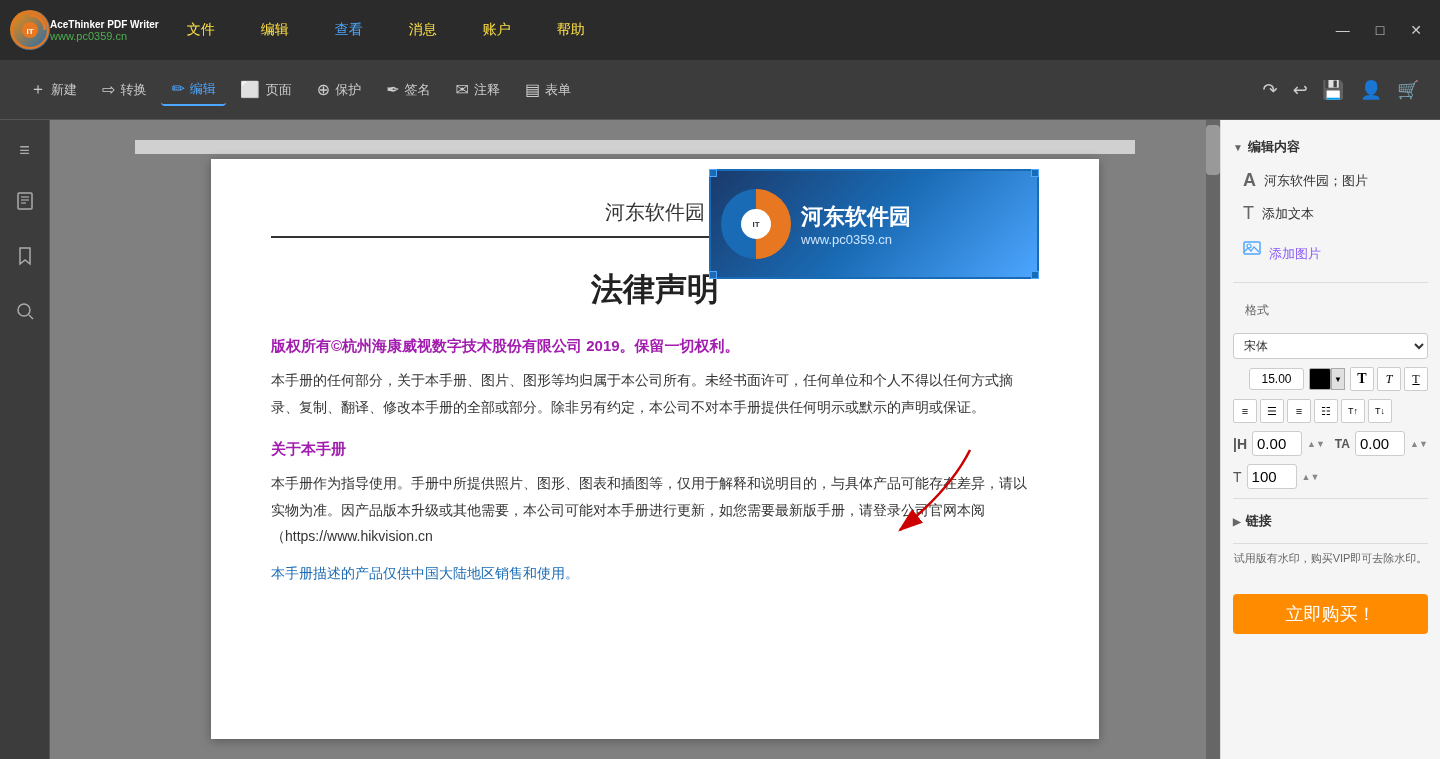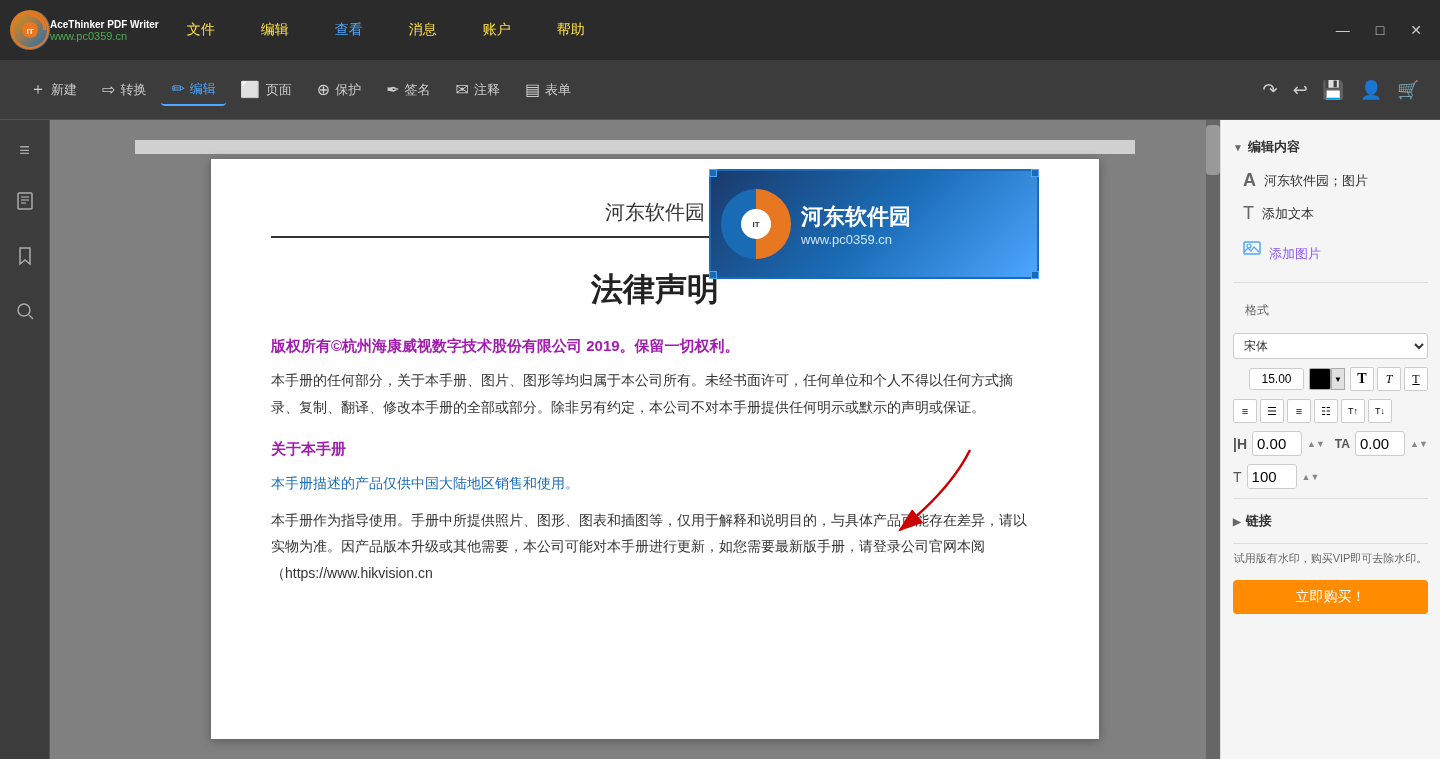--- a/index.html
+++ b/index.html
@@ -348,28 +348,28 @@
       color: #ff6600;
       font-size: 12px;
     }
     .trial-desc {
       padding: 2px 12px 8px;
       text-align: center;
       color: #666;
       font-size: 11px;
     }
     .buy-btn {
-      margin: 6px 12px;
+      margin: 20px 12px;
       background: #ff8c00;
       color: white;
       border: none;
       border-radius: 4px;
       padding: 8px 0;
       width: calc(100% - 24px);
-      font-size: 14px;
+      font-size: 18px;
       cursor: pointer;
       text-align: center;
     }
 
     
     .logo-circle {
       width: 40px;
       height: 40px;
       background: linear-gradient(135deg, #ff8c00, #1a6bb5);
       border-radius: 50%;
@@ -513,22 +513,22 @@
           <div style="position:absolute;bottom:-2px;left:-2px;width:8px;height:8px;background:#1a6bb5;border:1px solid #4da6ff;"></div>
         </div>
       </div>
 
       <div class="pdf-doc-title">法律声明</div>
 
       <div class="pdf-section-bold">版权所有©杭州海康威视数字技术股份有限公司 2019。保留一切权利。</div>
       <div class="pdf-section-text">本手册的任何部分，关于本手册、图片、图形等均归属于本公司所有。未经书面许可，任何单位和个人不得以任何方式摘录、复制、翻译、修改本手册的全部或部分。除非另有约定，本公司不对本手册提供任何明示或默示的声明或保证。</div>
 
       <div class="pdf-section-bold">关于本手册</div>
+      <div class="pdf-section-text">本手册作为指导使用。手册中所提供照片、图形、图表和插图等，仅用于解释和说明目的，与具体产品可能存在差异，请以实物为准。因产品版本升级或其他需要，本公司可能对本手册进行更新，如您需要最新版手册，请登录公司官网本阅（https://www.hikvision.cn</div>
       <div class="pdf-section-text blue-text">本手册描述的产品仅供中国大陆地区销售和使用。</div>
-      <div class="pdf-section-text">本手册作为指导使用。手册中所提供照片、图形、图表和插图等，仅用于解释和说明目的，与具体产品可能存在差异，请以实物为准。因产品版本升级或其他需要，本公司可能对本手册进行更新，如您需要最新版手册，请登录公司官网本阅（https://www.hikvision.cn</div>
     </div>
 
     <div style="position:absolute;right:230px;top:320px;pointer-events:none;z-index:20;">
       <svg width="120" height="120" viewBox="0 0 120 120">
         <defs>
           <marker id="arrowhead" markerWidth="10" markerHeight="7" refX="9" refY="3.5" orient="auto">
             <polygon points="0 0, 10 3.5, 0 7" fill="#cc0000"></polygon>
           </marker>
         </defs>
         <path d="M 100 10 Q 80 50 30 90" stroke="#cc0000" stroke-width="2.5" fill="none" marker-end="url(#arrowhead)"></path>

